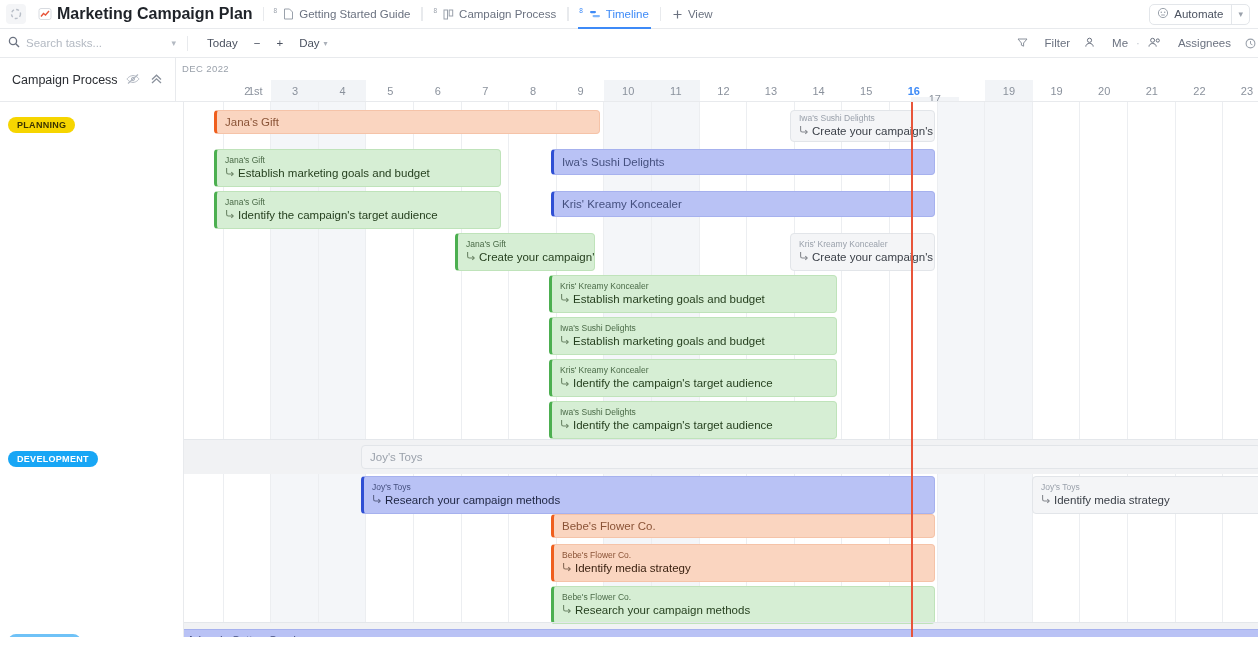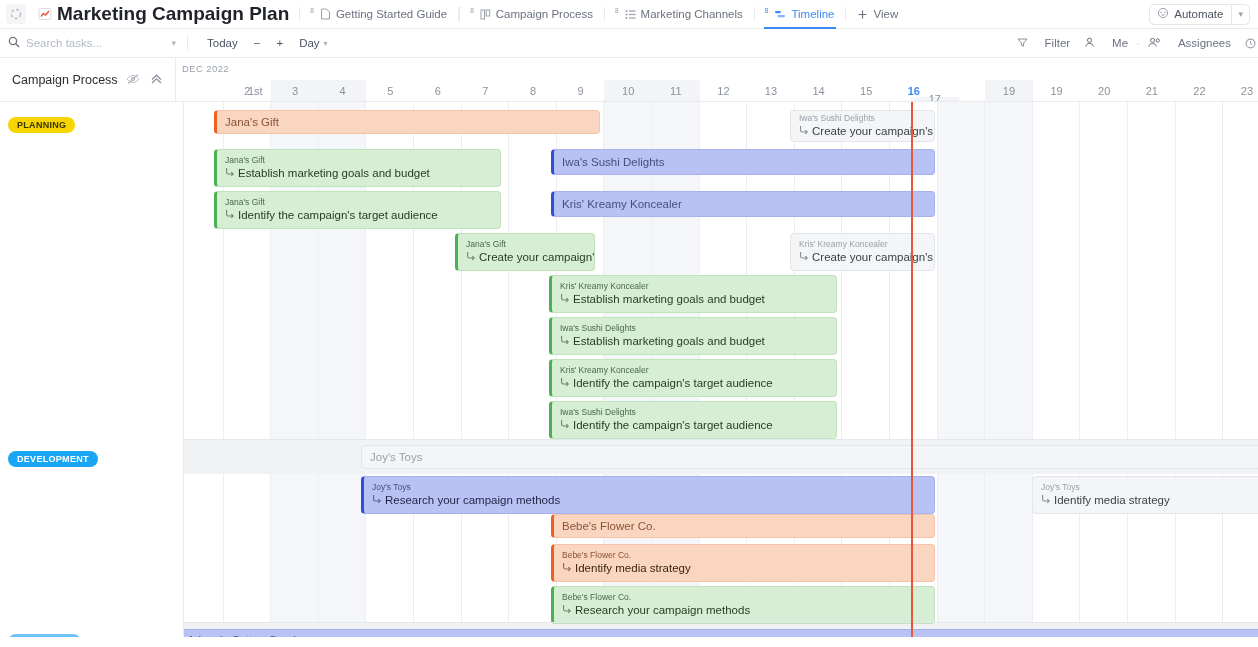--- a/index.html
+++ b/index.html
@@ -38,21 +38,21 @@
     color: #6b7280;
     white-space: nowrap;
     cursor: pointer;
     position: relative;
   }
   .tab .ticon { display: flex; align-items: flex-start; }
   .tab-sep {
     width: 1px; height: 14px; background: #e8eaed; flex: 0 0 auto;
   }
   .tab.primary {
-    font-size: 19px;
+    font-size: 16px;
     font-weight: bold;
     color: #1f2329;
     padding-left: 4px;
     padding-right: 10px;
   }
   .tab.active { color: #3d8af7; }
   .tab.active::after {
     content: "";
     position: absolute;
     left: 9px; right: 9px; bottom: 0;
@@ -279,34 +279,20 @@
     <span class="ticon">
       <svg width="11" height="11" viewBox="0 0 11 11">
           <rect x="1" y="1" width="3.5" height="9" fill="none" stroke="#9aa1ab" stroke-width="1"></rect>
           <rect x="6.2" y="1" width="3.5" height="6" fill="none" stroke="#9aa1ab" stroke-width="1"></rect>
         </svg>
     </span>
     <span>Campaign Process</span>
   </div>
 
   <div class="tab-sep"></div>
-  <div class="tab">
-    <span class="sup">8</span>
-    <span class="ticon">
-      <svg width="11" height="11" viewBox="0 0 11 11">
-          <circle cx="1.5" cy="2" r="1" fill="#9aa1ab"></circle>
-          <circle cx="1.5" cy="5.5" r="1" fill="#9aa1ab"></circle>
-          <circle cx="1.5" cy="9" r="1" fill="#9aa1ab"></circle>
-          <rect x="4" y="1.4" width="6.5" height="1.2" fill="#9aa1ab"></rect>
-          <rect x="4" y="4.9" width="6.5" height="1.2" fill="#9aa1ab"></rect>
-          <rect x="4" y="8.4" width="6.5" height="1.2" fill="#9aa1ab"></rect>
-        </svg>
-    </span>
-    <span>Marketing Channels</span>
-  </div>
 
   <div class="tab-sep"></div>
   <div class="tab active">
     <span class="sup">8</span>
     <span class="ticon">
       <svg width="12" height="11" viewBox="0 0 12 11">
           <rect x="1" y="2" width="6" height="2.2" rx="1.1" fill="#3d8af7"></rect>
           <rect x="3.5" y="6" width="7.5" height="2.2" rx="1.1" fill="#7fb6fb"></rect>
         </svg>
     </span>

